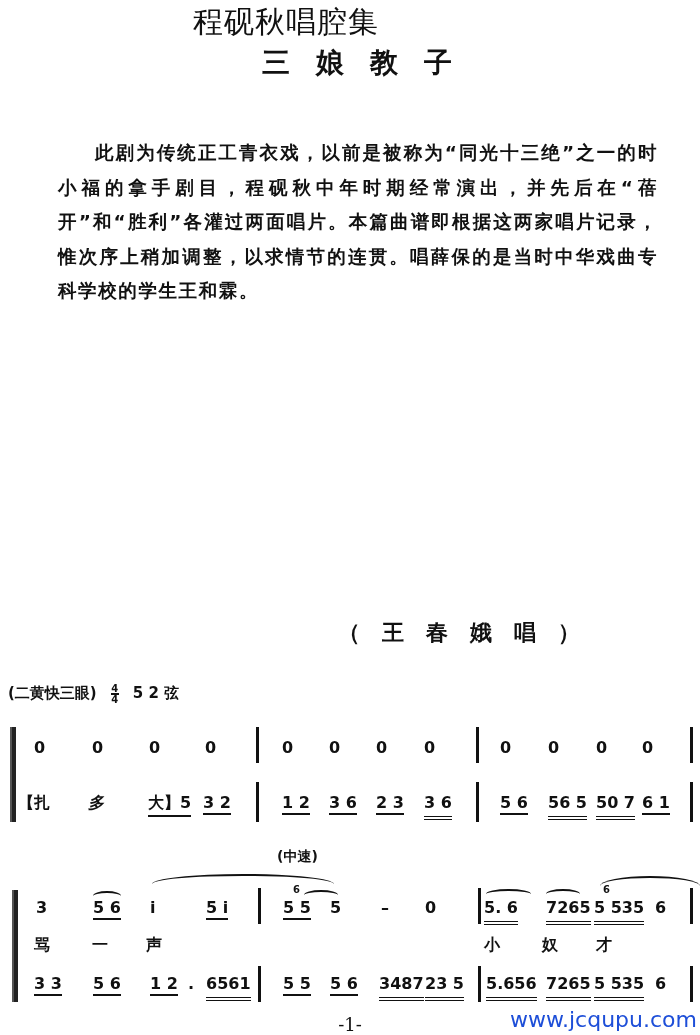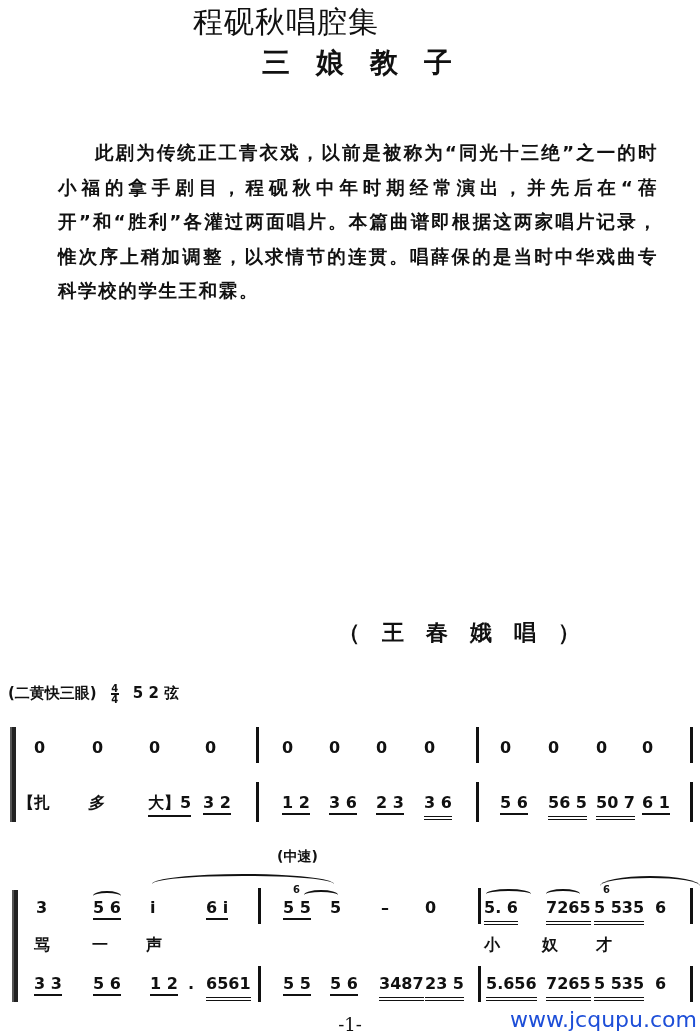--- a/index.html
+++ b/index.html
@@ -100,21 +100,21 @@
   <div class="barline" style="left:258px; top:966px; height:36px;"></div>
   <div class="barline" style="left:478px; top:888px; height:36px;"></div>
   <div class="barline" style="left:478px; top:966px; height:36px;"></div>
   <div class="barline" style="left:690px; top:888px; height:36px;"></div>
   <div class="barline" style="left:690px; top:966px; height:36px;"></div>
 
   <span class="note" style="left:36px; top:898px;">3</span>
   <div class="slur" style="left:93px; top:891px; width:28px;"></div>
   <span class="note u" style="left:93px; top:898px;">5 6</span>
   <span class="note" style="left:150px; top:898px;">i</span>
-  <span class="note u" style="left:206px; top:898px;">6 i</span>
+  <span class="note u" style="left:206px; top:898px;">5 i</span>
 
   <span class="note" style="left:293px; top:884px; font-size:10px;">6</span>
   <div class="slur" style="left:304px; top:890px; width:34px;"></div>
   <span class="note u" style="left:283px; top:898px;">5 5</span>
   <span class="note" style="left:330px; top:898px;">5</span>
   <span class="note" style="left:381px; top:898px;">–</span>
   <span class="note" style="left:425px; top:898px;">0</span>
 
   <div class="slur" style="left:486px; top:889px; width:45px;"></div>
   <span class="note uu" style="left:484px; top:898px;">5.  6</span>

